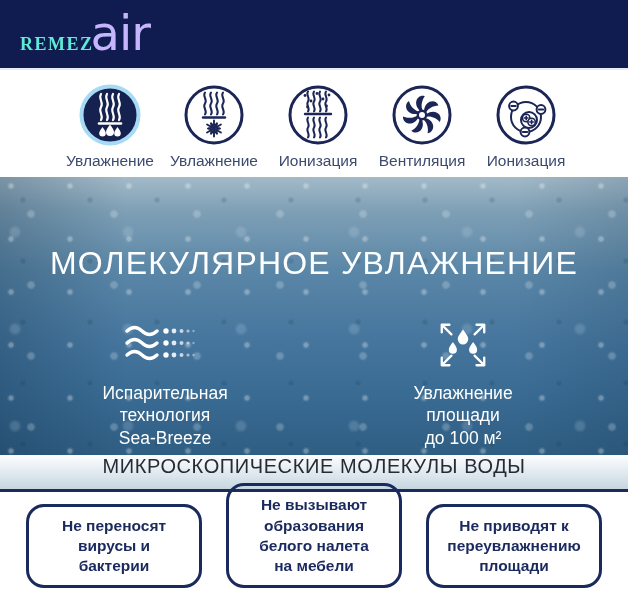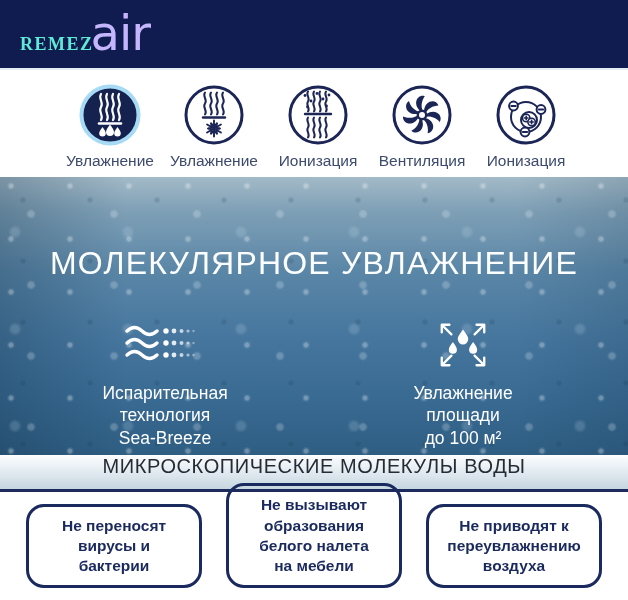--- a/index.html
+++ b/index.html
@@ -261,17 +261,17 @@
     </div>
     <div class="benefit">
       <p>Не вызывают
 образования
 белого налета
 на мебели</p>
     </div>
     <div class="benefit">
       <p>Не приводят к
 переувлажнению
-воздуха</p>
+площади</p>
     </div>
   </section>
 
 </div>
 
 </body></html>

